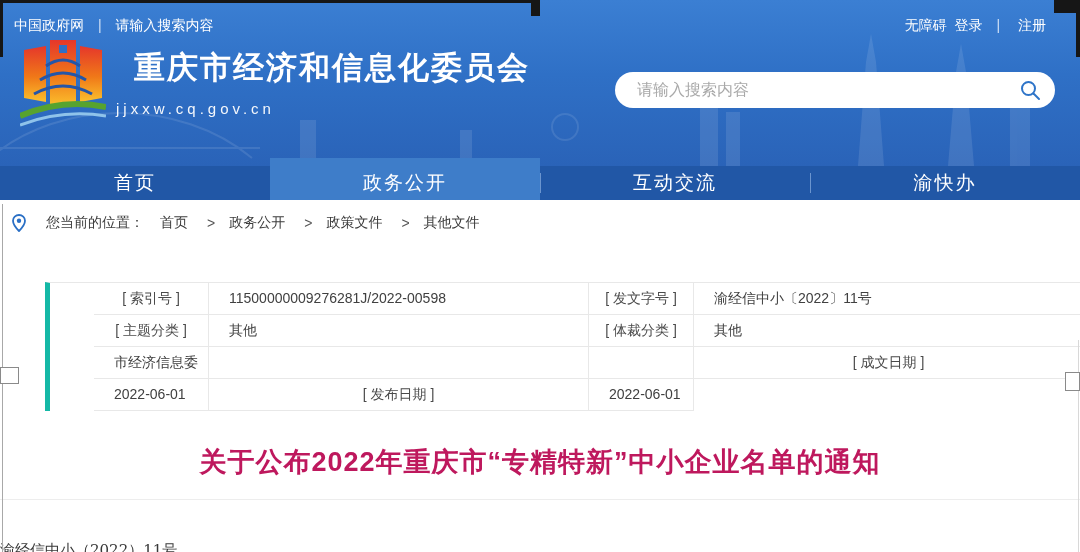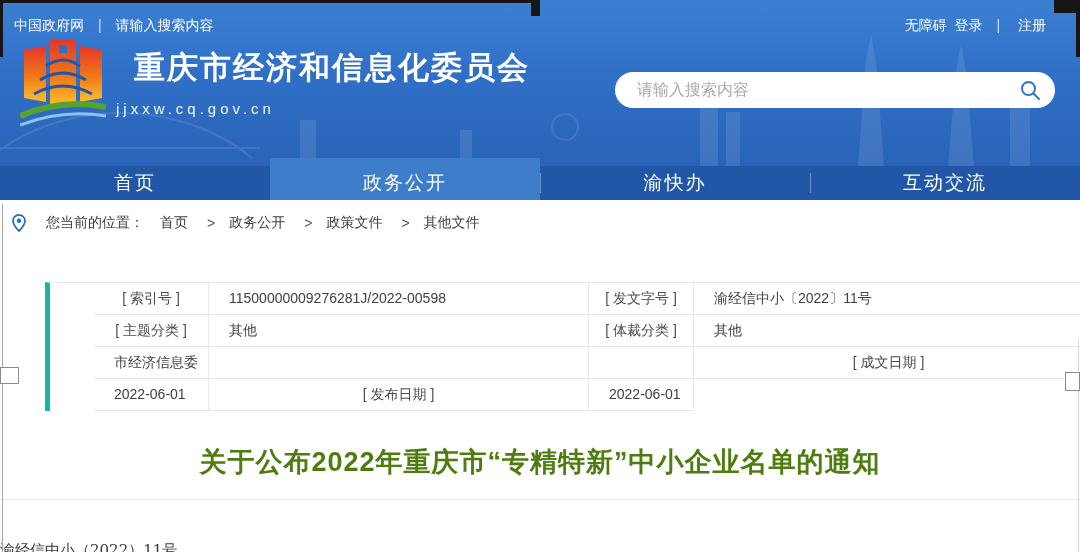--- a/index.html
+++ b/index.html
@@ -72,21 +72,21 @@
   }
   .doc-table .cell{
     border-right:1px solid #e8e8e8;border-bottom:1px solid #e8e8e8;
     height:31px;line-height:31px;white-space:nowrap;overflow:hidden;
   }
   .doc-table .lbl{text-align:center;color:#4a4a4a;}
   .doc-table .val{padding-left:20px;}
   
   .article-title{
     margin-top:32px;text-align:center;font-size:27px;font-weight:bold;
-    color:#4d7c0f;letter-spacing:1px;line-height:38px;
+    color:#be185d;letter-spacing:1px;line-height:38px;
   }
   .title-divider{margin:16px 0 0 0;border:none;border-top:1px solid #ededed;}
   .doc-number{
     margin-top:41px;text-align:left;font-size:15px;color:#383838;
     font-family:"DejaVu Serif","Liberation Serif",serif;
   }
   
   .edge-line-left{position:absolute;left:2px;top:204px;bottom:0;width:1px;background:#a8a8a8;z-index:6;}
   .edge-line-right{position:absolute;right:1px;top:340px;bottom:0;width:1px;background:#d8d8d8;z-index:6;}
   .handle-left{position:absolute;left:0;top:367px;width:17px;height:15px;background:#fff;border:1px solid #8a8a8a;z-index:7;}
@@ -166,22 +166,22 @@
         <circle cx="9.5" cy="9.5" r="6.5" fill="none" stroke="#2e74c8" stroke-width="2"></circle>
         <line x1="14.5" y1="14.5" x2="20" y2="20" stroke="#2e74c8" stroke-width="2" stroke-linecap="round"></line>
       </svg>
     </button>
   </div>
 </div>
 
 <div class="navbar">
   <div class="nav-item">首页</div>
   <div class="nav-item active">政务公开</div>
+  <div class="nav-item sep-left">互动交流</div>
   <div class="nav-item sep-left">渝快办</div>
-  <div class="nav-item sep-left">互动交流</div>
 </div>
 
 <div class="breadcrumb">
   <span class="pin">
     <svg width="14" height="18" viewBox="0 0 14 18">
       <path d="M7,1 C3.7,1 1,3.6 1,6.8 C1,11 7,17 7,17 C7,17 13,11 13,6.8 C13,3.6 10.3,1 7,1 Z" fill="none" stroke="#2a6fc5" stroke-width="1.8"></path>
       <circle cx="7" cy="6.8" r="2.2" fill="#2a6fc5"></circle>
     </svg>
   </span>
   <span class="bprefix">您当前的位置：</span>

